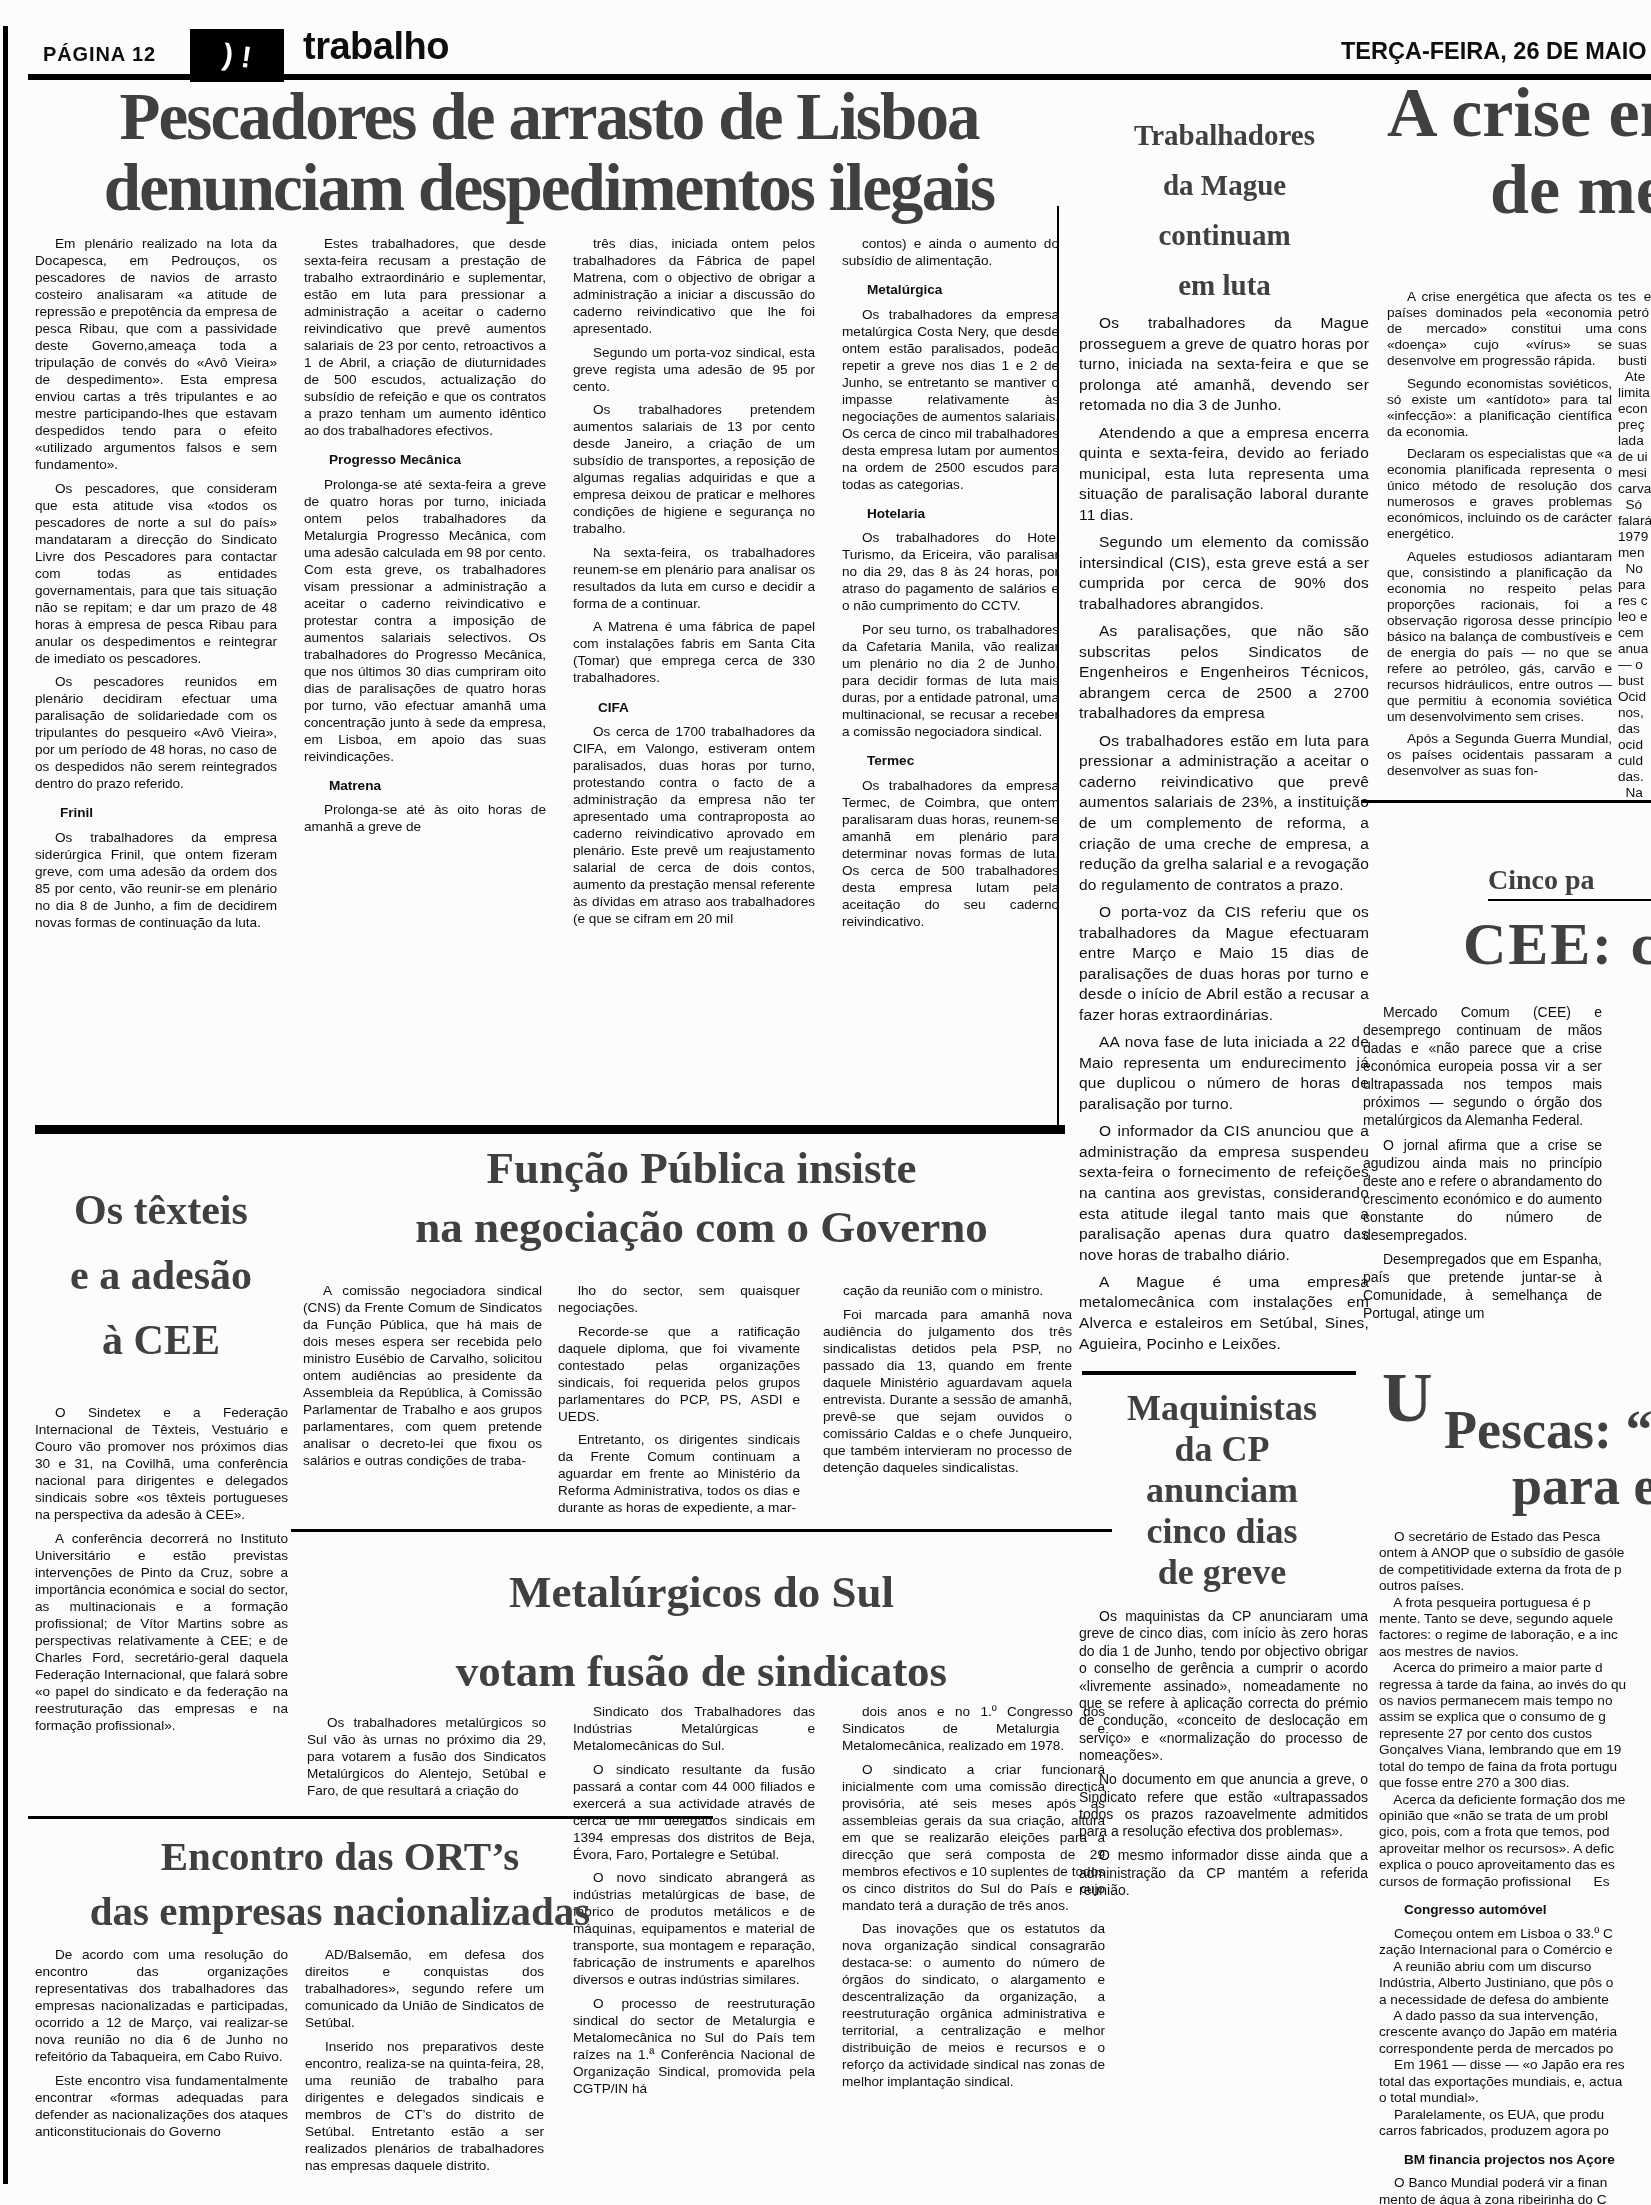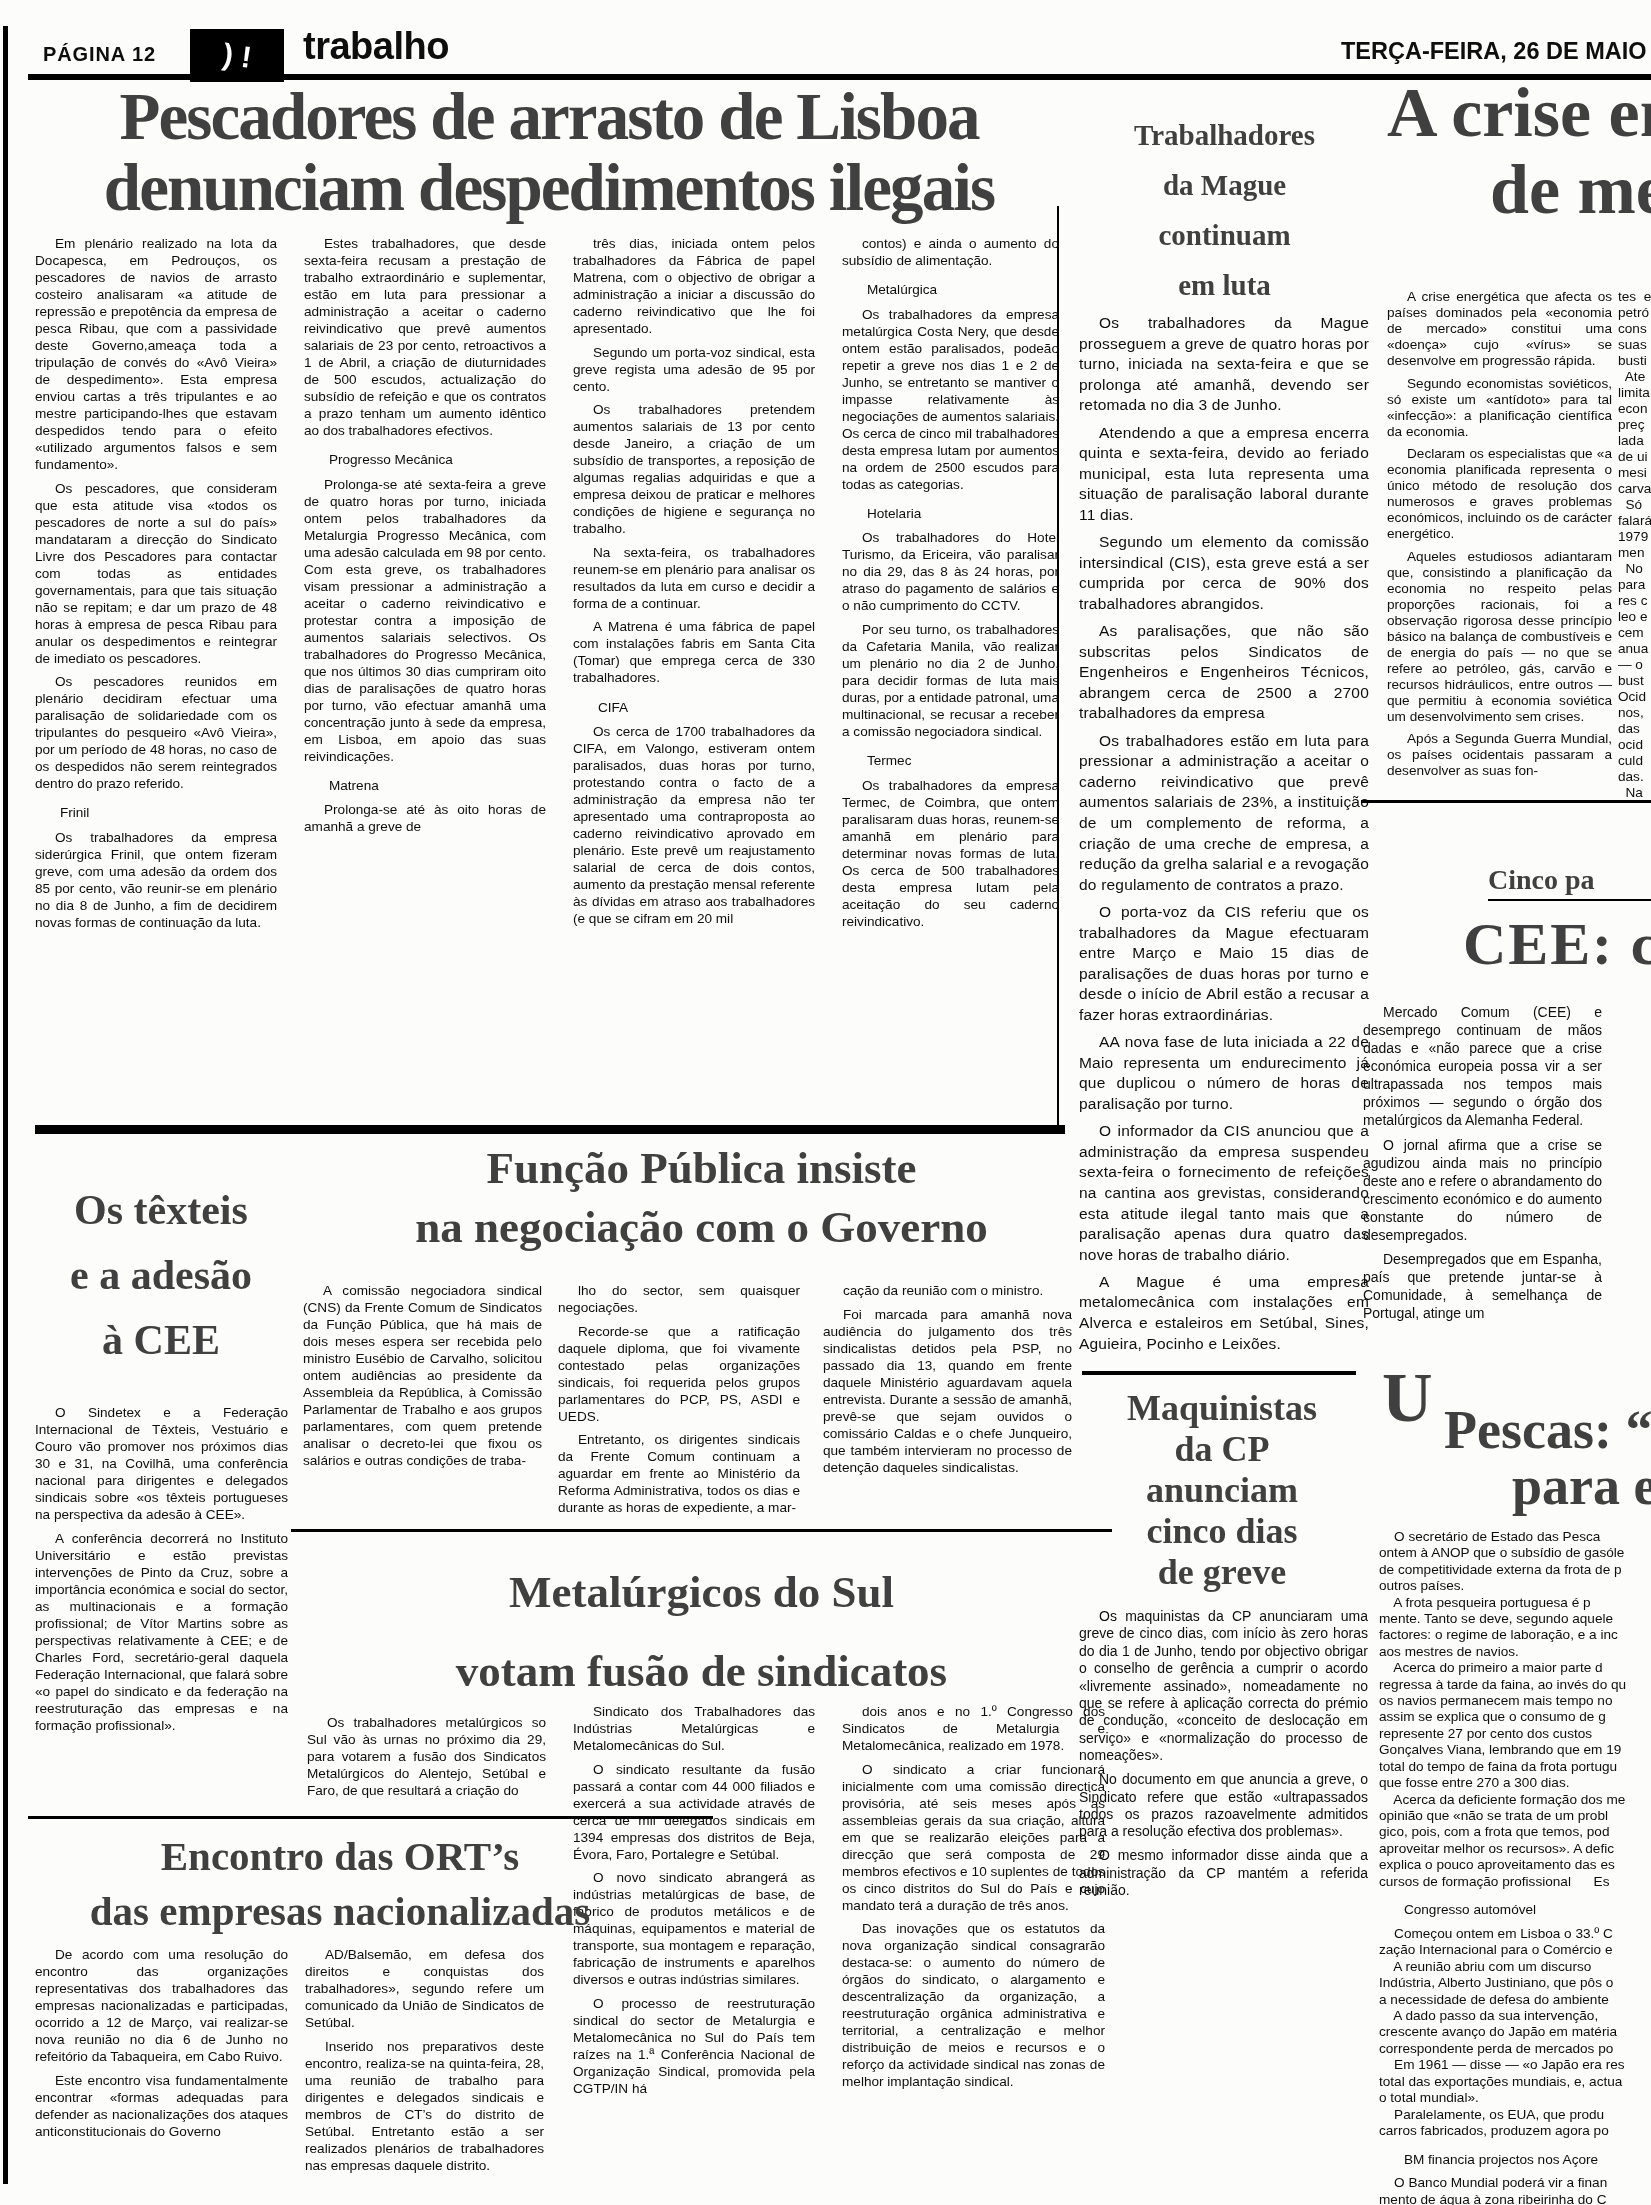--- a/index.html
+++ b/index.html
@@ -3,21 +3,21 @@
 <meta charset="utf-8">
 <style>
   html,body{margin:0;padding:0;}
   body{width:1652px;height:2205px;position:relative;overflow:hidden;
        background:#fcfcfa;color:#0e0e0e;font-family:"Liberation Sans",sans-serif;}
   .abs{position:absolute;}
   .hserif{font-family:Liberation Serif, serif;font-weight:700;color:#404040;}
   .center{text-align:center;}
   .rule{position:absolute;background:#000;}
   .col .para{text-align:justify;text-indent:20px;margin:0 0 6.6px 0;}
-  .col .sub{font-weight:400;margin:12.2px 0 7.5px 0.9px;text-indent:0;padding-left:24px;}
+  .col .sub{font-weight:700;margin:12.2px 0 7.5px 0.9px;text-indent:0;padding-left:24px;}
   .col .ln{white-space:pre;overflow:hidden;margin:0;}
   .hl{white-space:pre;}
   .clip{white-space:pre;overflow:hidden;}
 </style>
 </head>
 <body>
 
 <div class="abs rule" style="left:2.8px;top:26px;width:5.6px;height:2158px;"></div>
 <div class="abs" style="left:43px;top:43px;font-size:20px;font-weight:700;letter-spacing:0.9px;">PÁGINA 12</div>
 <div class="abs" style="left:190px;top:29px;width:94px;height:53px;background:#000;color:#fff;display:flex;align-items:center;justify-content:center;">

